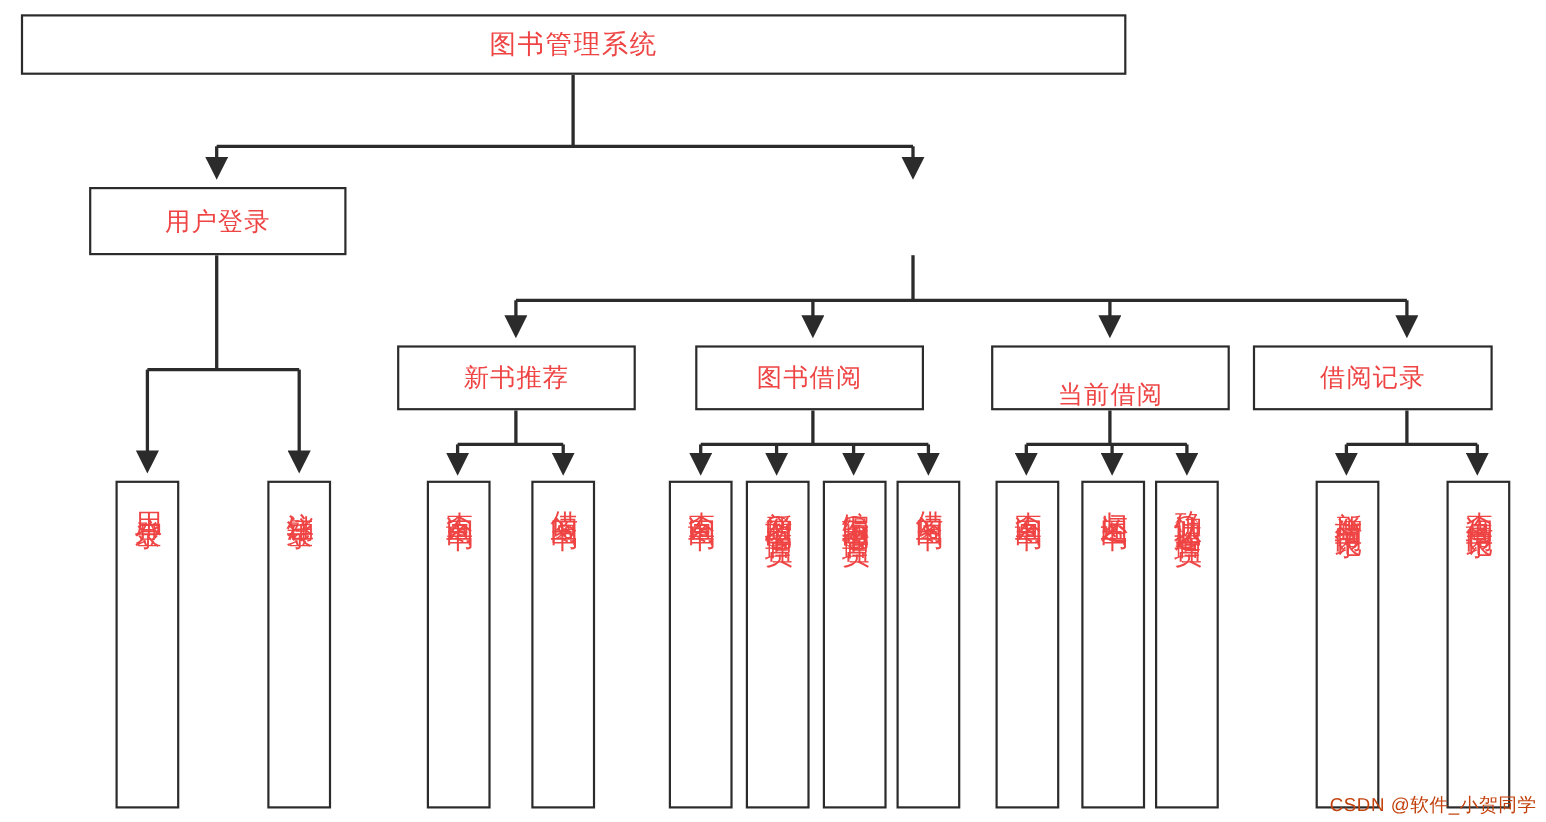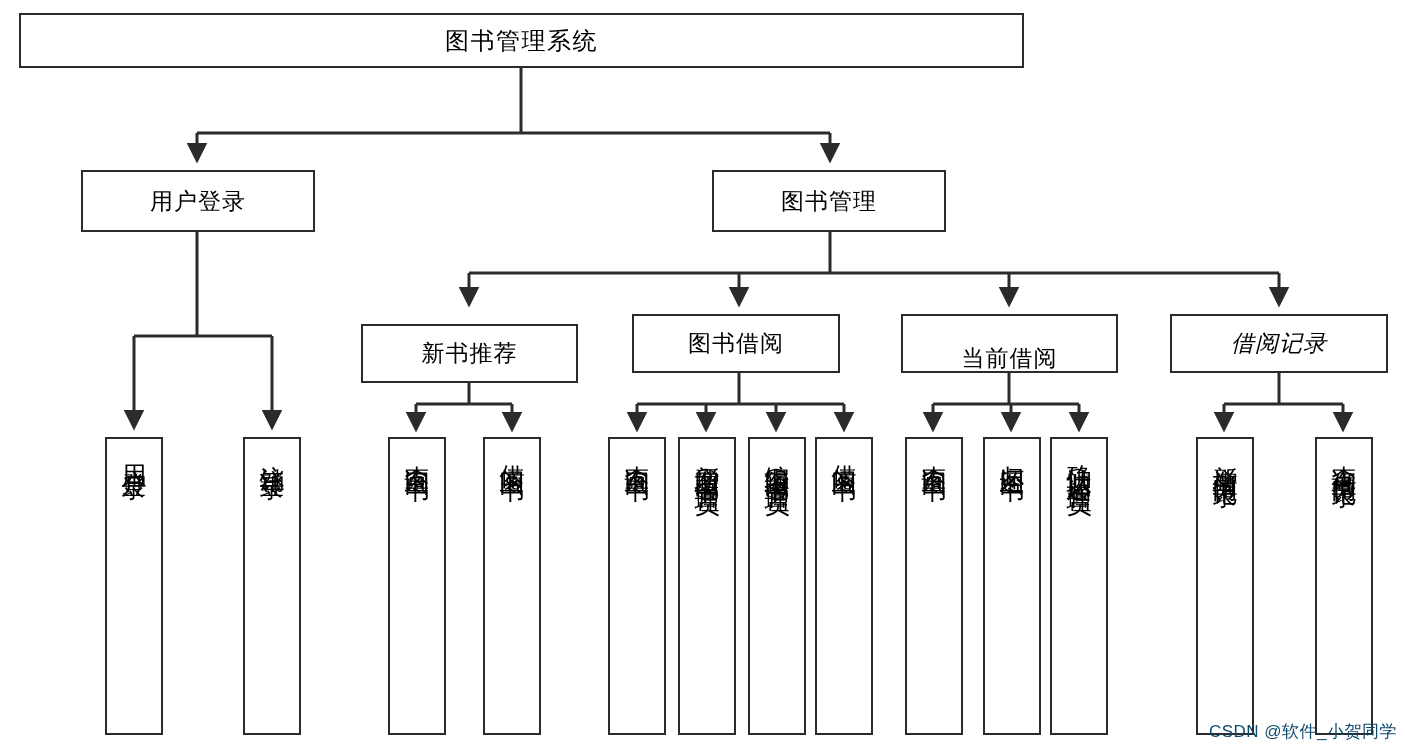--- a/index.html
+++ b/index.html
@@ -27,21 +27,21 @@
     pointer-events: none;
   }
   .node {
     position: absolute;
     box-sizing: border-box;
     background: #ffffff;
     border: 2.5px solid #2b2b2b;
     display: flex;
     align-items: center;
     justify-content: center;
-    color: #000000;
+    color: #ef4444;
   }
   .node .lbl {
     display: block;
     text-align: center;
     line-height: 1.15;
     white-space: nowrap;
   }
   
   .node.horiz .lbl {
     font-size: 23px;
@@ -63,21 +63,21 @@
     font-size: 25px;
     letter-spacing: 4px;
     line-height: 1;
     white-space: nowrap;
   }
   .watermark {
     position: absolute;
     right: 8px;
     bottom: 4px;
     font-size: 17px;
-    color: #0c4a6e;
+    color: #c2410c;
     letter-spacing: 0.5px;
     user-select: none;
     white-space: nowrap;
   }
 </style>
 </head>
 <body>
 
 <div id="canvas">
 
@@ -131,34 +131,31 @@
     </g>
   </svg>
 
   <div class="node root horiz" style="left:19px; top:13px; width:1005px; height:55px;">
     <span class="lbl">图书管理系统</span>
   </div>
 
   <div class="node horiz" style="left:81px; top:170px; width:234px; height:62px;">
     <span class="lbl">用户登录</span>
   </div>
-  <div class="node horiz" style="left:712px; top:170px; width:234px; height:62px;">
-    <span class="lbl">图书管理</span>
-  </div>
-
-  <div class="node horiz" style="left:361px; top:324px; width:217px; height:59px;">
+
+  <div class="node horiz" style="left:361px; top:314px; width:217px; height:59px;">
     <span class="lbl">新书推荐</span>
   </div>
   <div class="node horiz" style="left:632px; top:314px; width:208px; height:59px;">
     <span class="lbl">图书借阅</span>
   </div>
   <div class="node horiz" style="left:901px; top:314px; width:217px; height:59px;align-items:flex-end;">
     <span class="lbl">当前借阅</span>
   </div>
-  <div class="node horiz" style="left:1170px; top:314px; width:218px; height:59px;font-style:italic;">
+  <div class="node horiz" style="left:1139px; top:314px; width:218px; height:59px;">
     <span class="lbl">借阅记录</span>
   </div>
 
   <div class="node leaf" style="left:105px; top:437px; width:58px; height:298px;">
     <span class="lbl">用户登录</span>
   </div>
   <div class="node leaf" style="left:243px; top:437px; width:58px; height:298px;">
     <span class="lbl">注销登录</span>
   </div>
 

